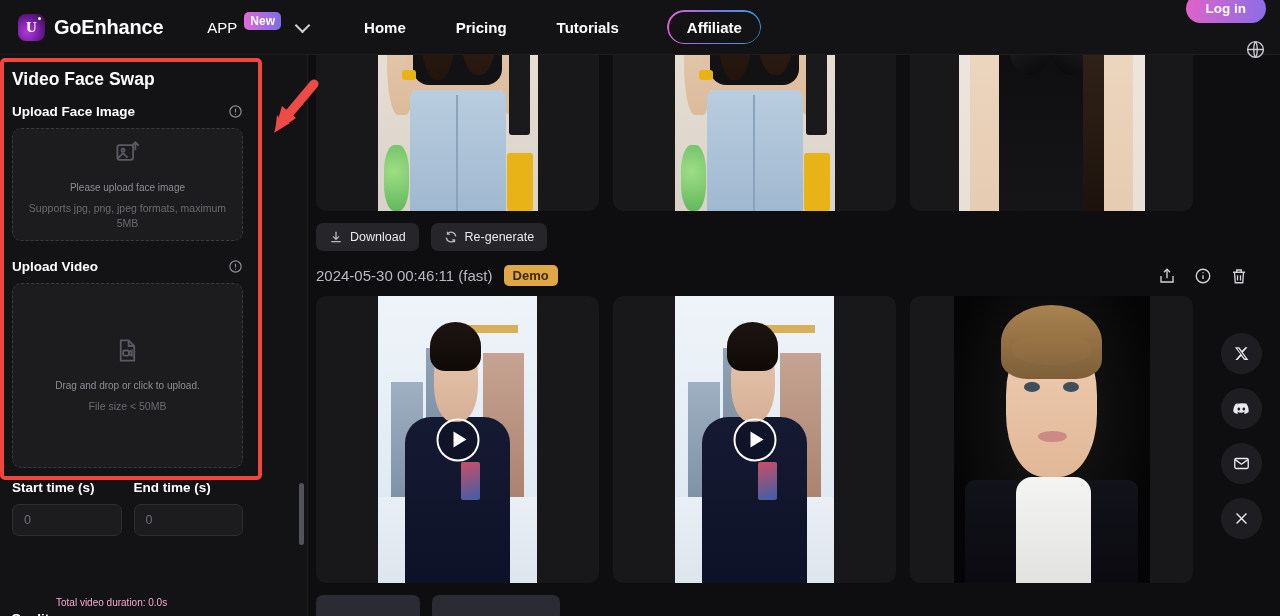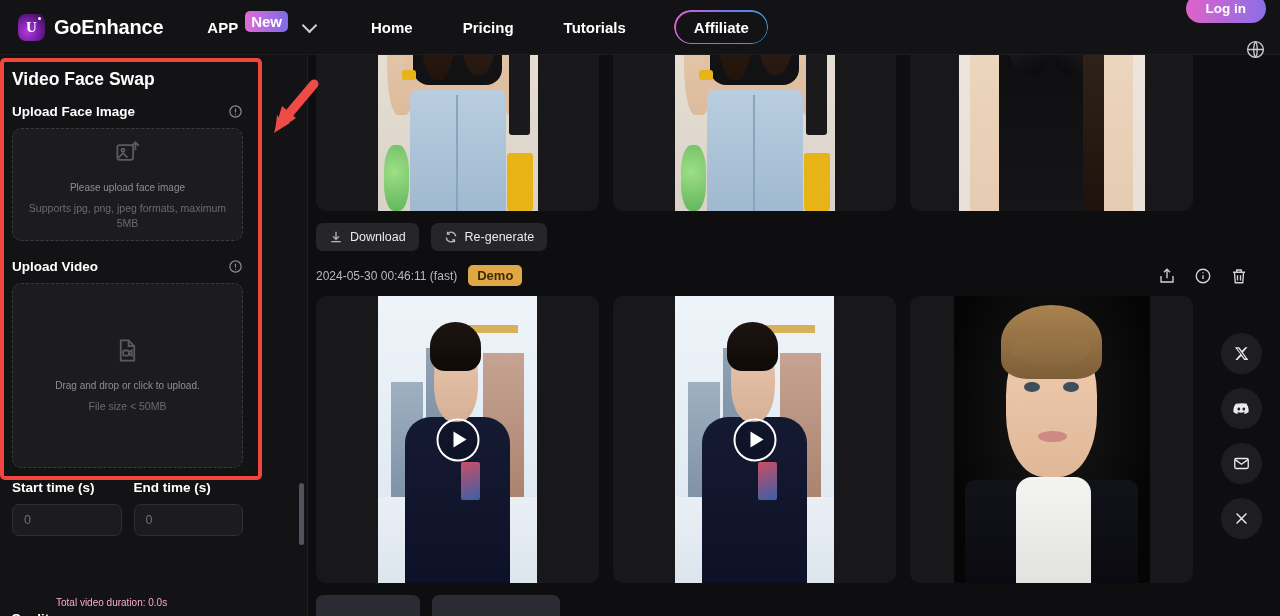--- a/index.html
+++ b/index.html
@@ -30,23 +30,23 @@
     display: flex; align-items: center; justify-content: center;
     font-size: 15px; font-weight: 700; color: #fff; font-family: "Liberation Serif", serif;
   }
   .logo-mark .spark {
     position: absolute; right: 4px; top: 3px; width: 3px; height: 3px;
     background: #fff; border-radius: 50%;
   }
   .brand-name { font-size: 20px; font-weight: 700; color: #fff; letter-spacing: -.2px; }
 
   .app-menu { display: flex; align-items: center; gap: 6px; margin-left: 44px; cursor: pointer; }
-  .app-menu-label { font-size: 15px; font-weight: 700; color: #fff; }
+  .app-menu-label { font-size: 15px; font-weight: 400; color: #fff; }
   .badge-new {
-    font-size: 15px; font-weight: 700; color: #fff;
+    font-size: 12px; font-weight: 700; color: #fff;
     background: linear-gradient(90deg, #e06bd6, #7c6ce8);
     border-radius: 5px; padding: 2px 6px; margin-left: 1px;
     position: relative; top: -6px;
   }
   .chev { width: 11px; height: 11px; border-right: 2px solid #cfcfd4; border-bottom: 2px solid #cfcfd4;
           transform: rotate(45deg); margin-left: 10px; margin-top: -4px; }
 
   .nav { display: flex; align-items: center; gap: 50px; margin-left: 56px; }
   .nav-link { font-size: 15px; font-weight: 700; color: #fff; cursor: pointer; white-space: nowrap; }
   .nav-pill {
@@ -144,21 +144,21 @@
     display: flex; align-items: center; gap: 7px;
     background: #26262a; border: none; border-radius: 7px;
     color: #e8e8ee; font-size: 12.5px; padding: 7px 13px; cursor: pointer;
     font-family: "Liberation Sans", sans-serif;
   }
   .tool-ic { display: flex; color: #b9b9c2; }
 
   .meta-row {
     display: flex; align-items: center; padding: 14px 32px 10px 53px;
   }
-  .meta-time { font-size: 12px; color: #b9b9c2; }
+  .meta-time { font-size: 15px; color: #b9b9c2; }
   .demo-badge {
     margin-left: 11px; background: #e0a844; color: #3d2a05;
     font-size: 13px; font-weight: 700; border-radius: 5px; padding: 3px 9px;
   }
   .meta-actions { margin-left: auto; display: flex; align-items: center; gap: 18px; }
   .meta-ic { color: #d2d2d8; display: flex; cursor: pointer; }
 
   .play-overlay {
     position: absolute; left: 50%; top: 50%; transform: translate(-50%,-50%);
     width: 43px; height: 43px; border-radius: 50%; border: 2.5px solid #fff;

